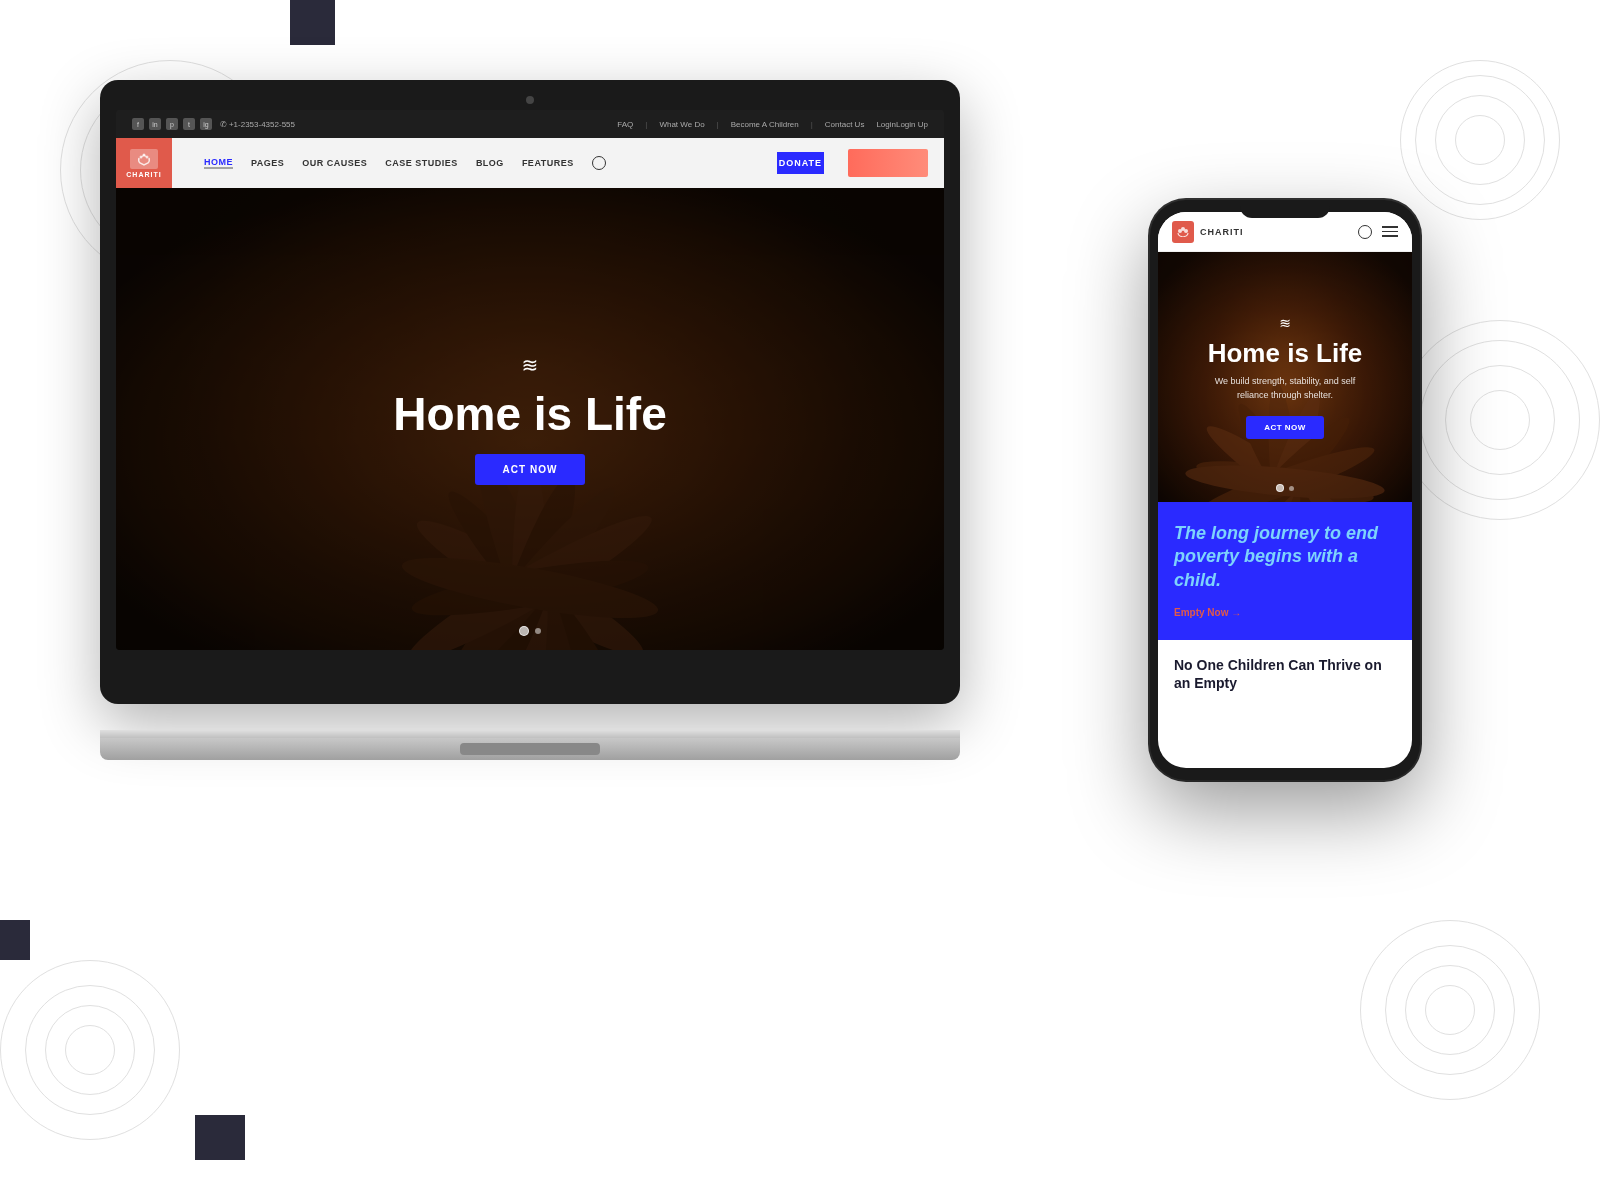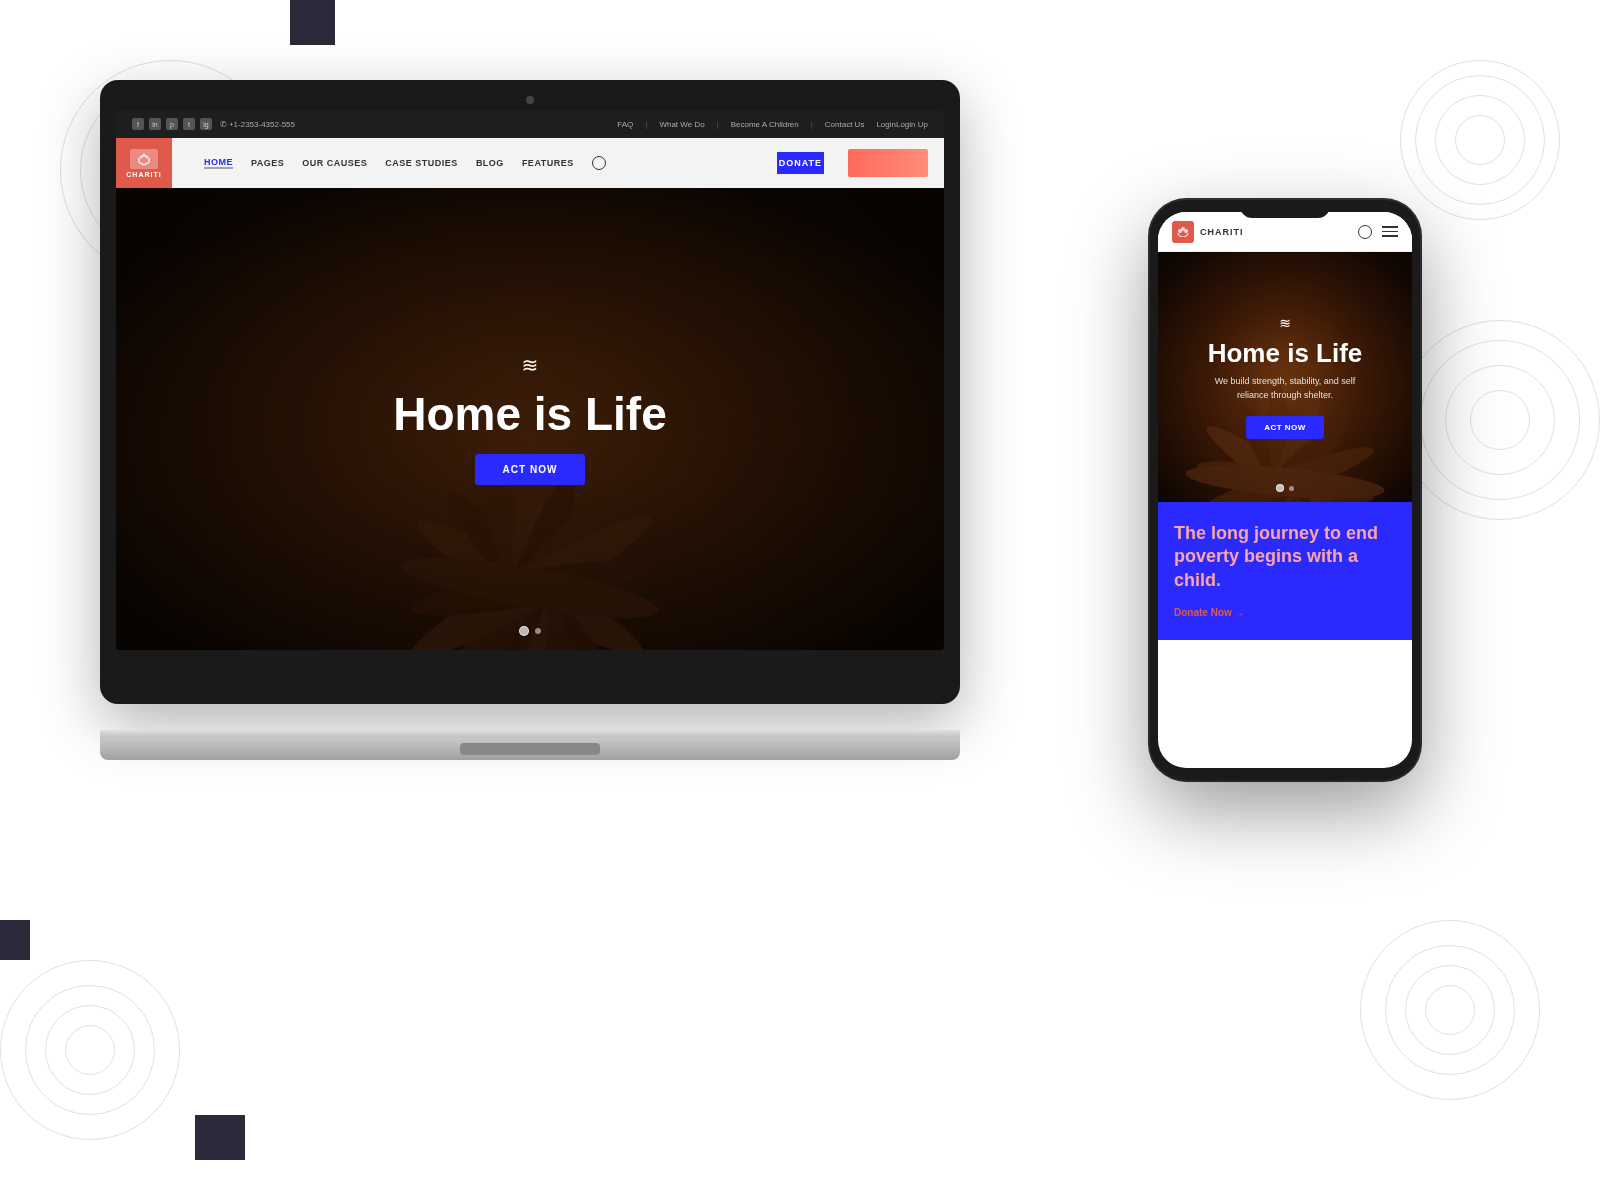--- a/index.html
+++ b/index.html
@@ -479,23 +479,24 @@
     }
 
     
     .phone-blue-section {
       background: #2a2aff;
       padding: 20px 16px;
     }
     .phone-blue-title {
       font-size: 18px;
       font-weight: 800;
-      color: #fca5a5;
+      color: #7dd3fc;
       line-height: 1.3;
       margin-bottom: 10px;
+      font-style: italic;
     }
     .phone-donate-link {
       color: #e05a4b;
       font-size: 10px;
       font-weight: bold;
       text-decoration: none;
       cursor: pointer;
     }
 
     
@@ -722,19 +723,22 @@
           <button class="phone-hero-btn">Act Now</button>
         </div>
         <div class="phone-hero-dots">
           <div class="phone-dot active"></div>
           <div class="phone-dot-sm"></div>
         </div>
       </div>
 
       <div class="phone-blue-section">
         <h3 class="phone-blue-title">The long journey to end poverty begins with a child.</h3>
-        <a class="phone-donate-link">Donate Now →</a>
+        <a class="phone-donate-link">Empty Now →</a>
       </div>
 
+      <div class="phone-white-section">
+        <h4 class="phone-section-title">No One Children Can Thrive on an Empty</h4>
+      </div>
 
     </div>
   </div>
 </div>
 
 </body></html>

